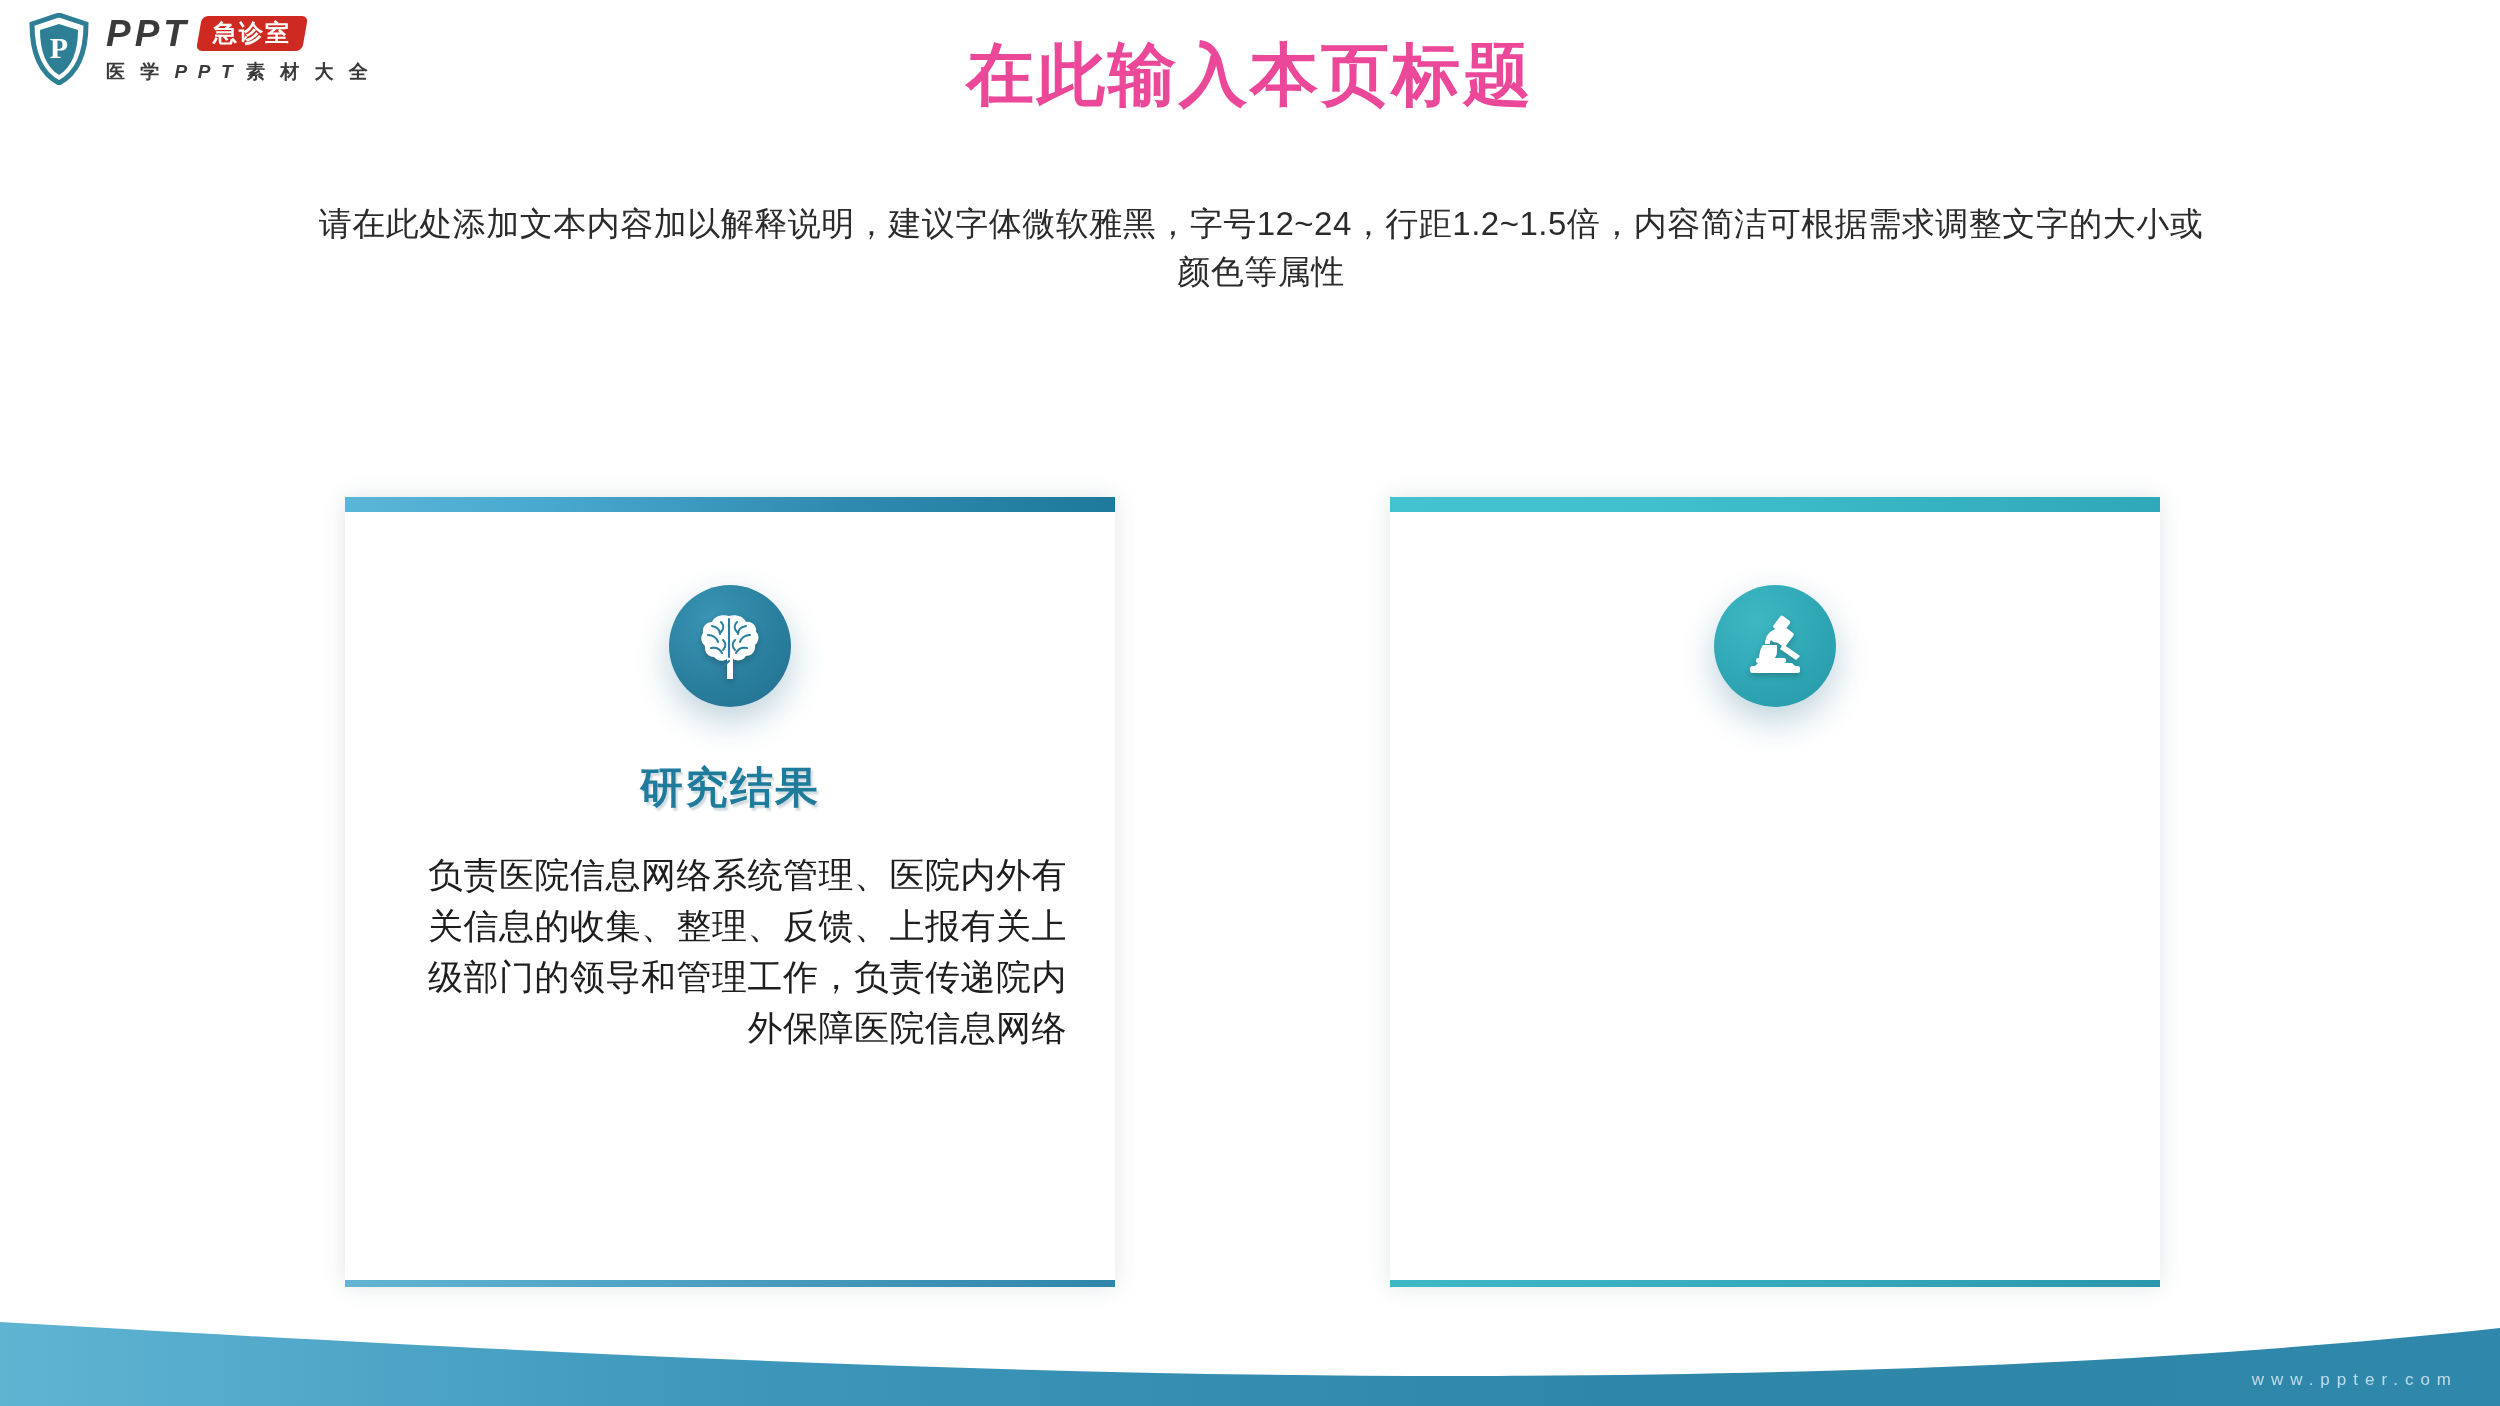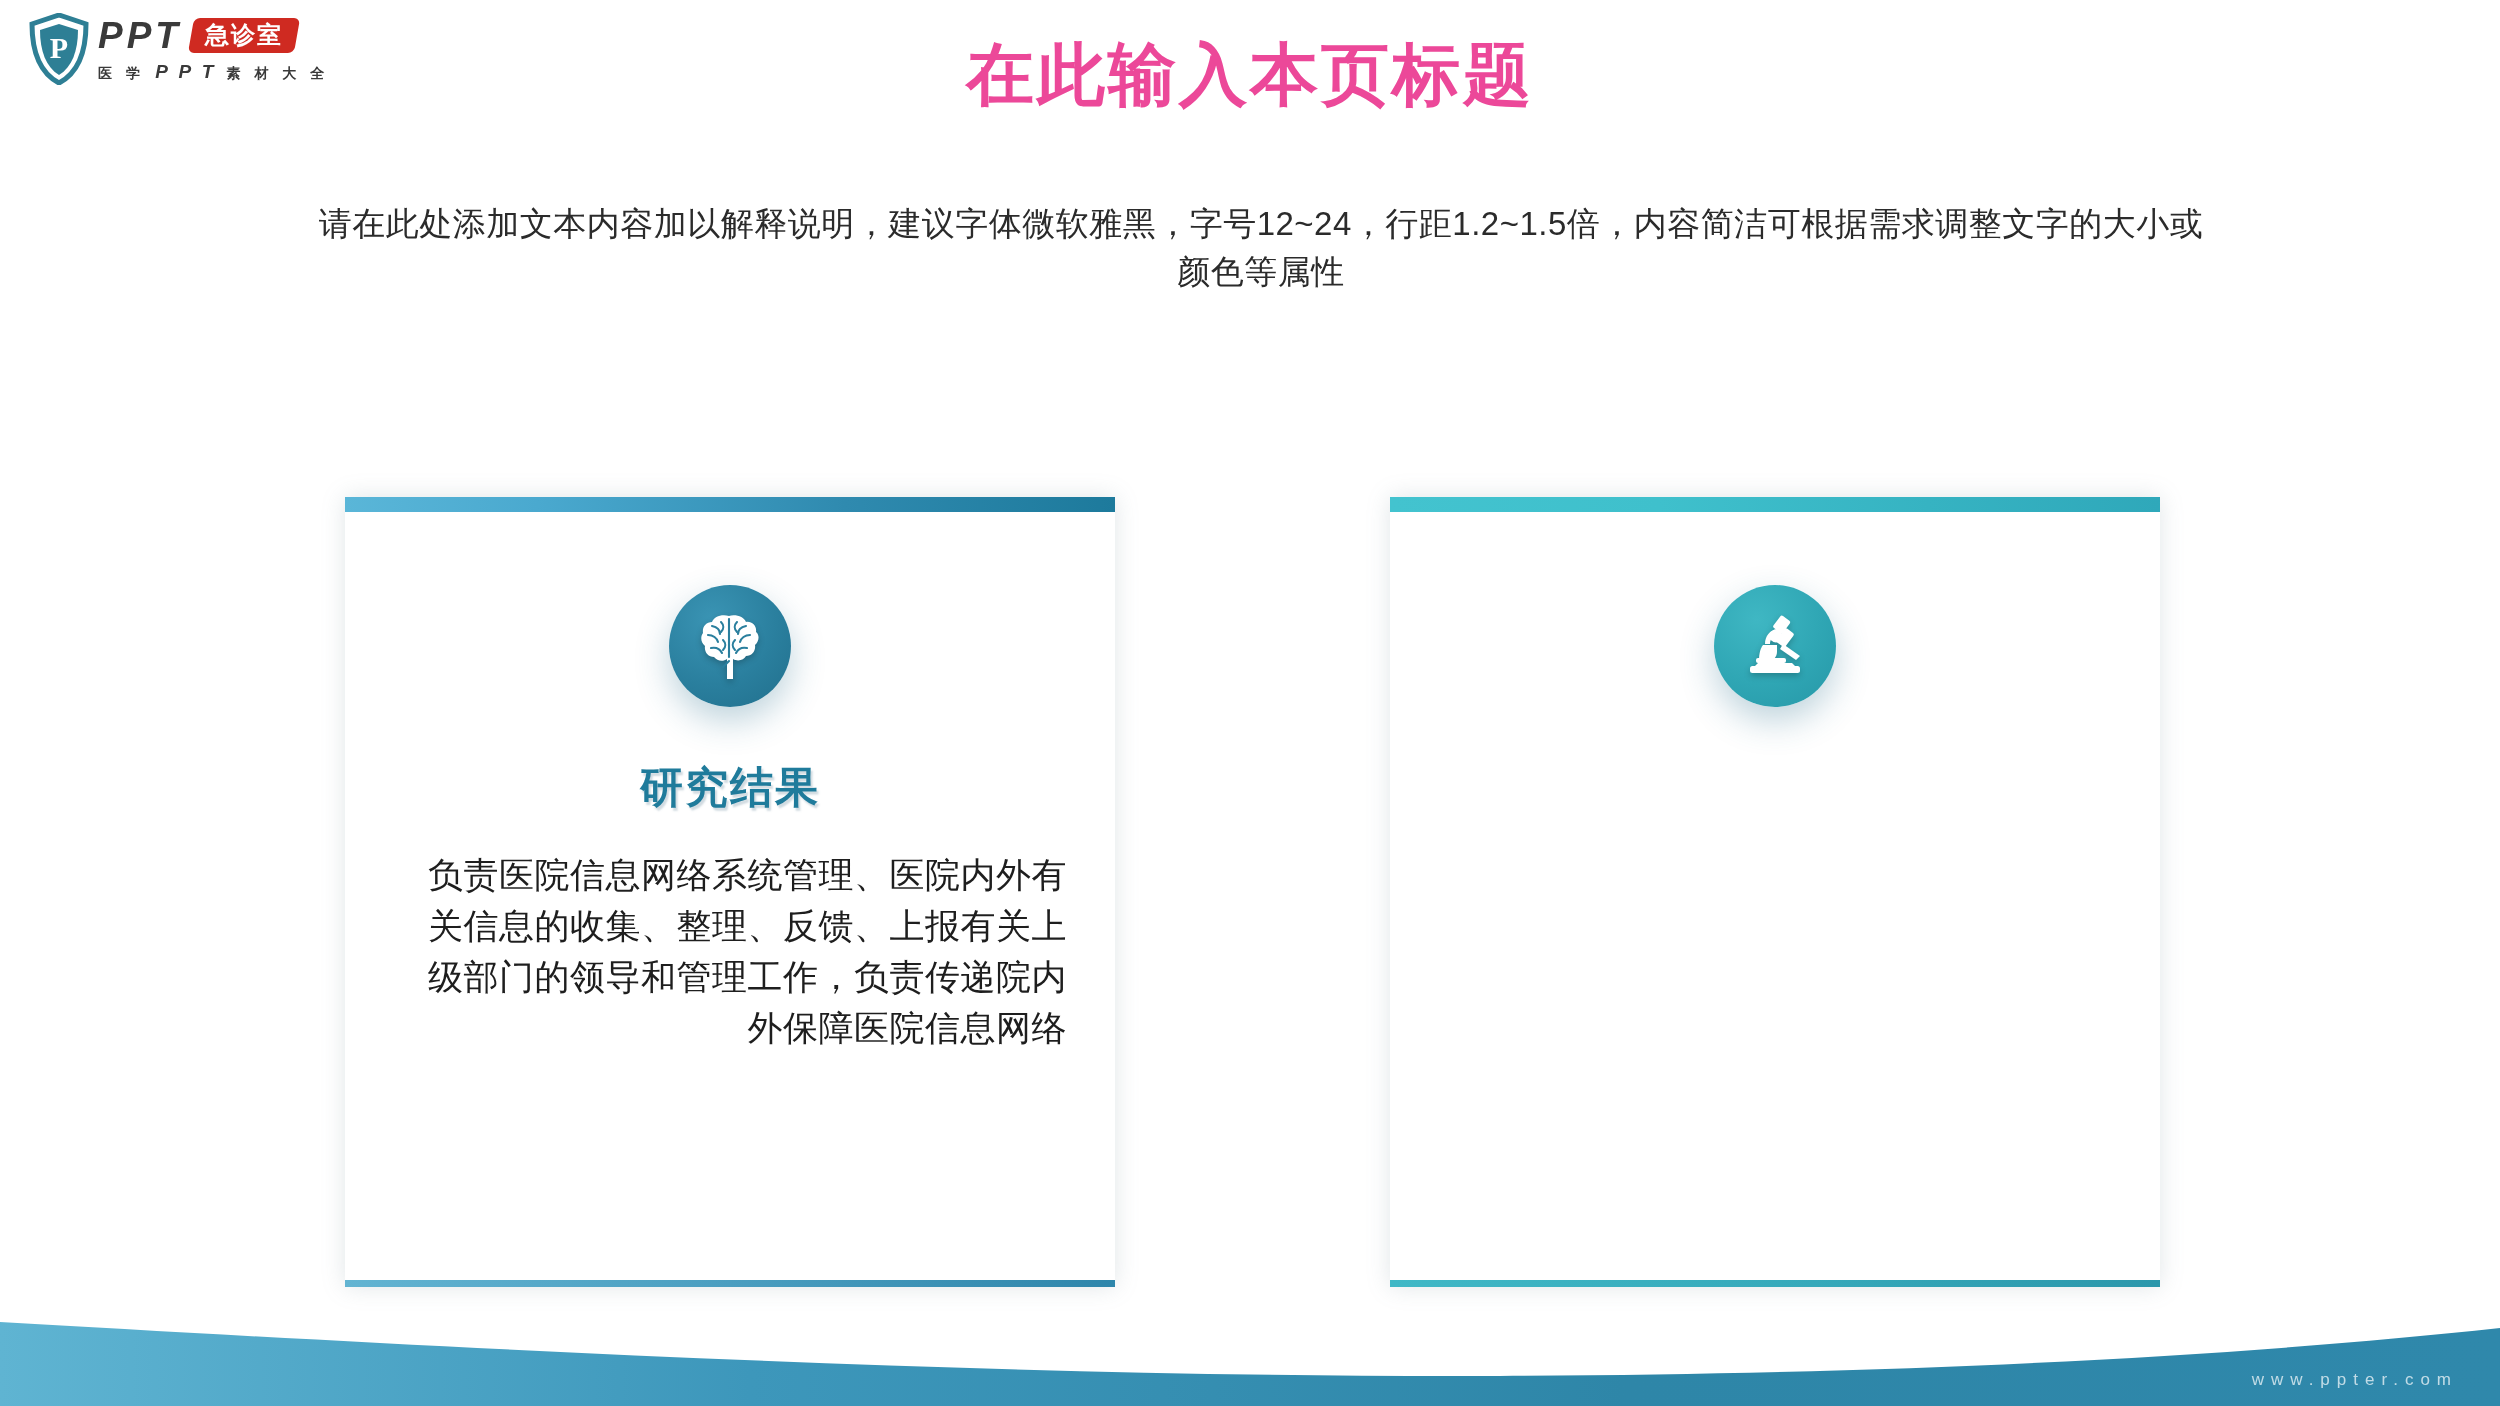--- a/index.html
+++ b/index.html
@@ -26,21 +26,21 @@
     display: flex;
     align-items: center;
   }
   .logo-shield {
     width: 62px;
     height: 72px;
     flex: 0 0 auto;
     position: relative;
   }
   .logo-text {
-    margin-left: 8px;
+    margin-left: 16px;
     display: flex;
     flex-direction: column;
     justify-content: center;
     height: 72px;
   }
   .logo-row1 {
     display: flex;
     align-items: center;
     height: 40px;
   }
@@ -66,21 +66,21 @@
   }
   .logo-badge span { display: inline-block; transform: skewX(10deg); }
   .logo-row2 {
     font-size: 19px;
     font-weight: bold;
     color: #3a3a3a;
     letter-spacing: 5px;
     margin-top: 5px;
     white-space: nowrap;
   }
-  .logo-row2 .cjk { font-size: 14px; text-align: right; }
+  .logo-row2 .cjk { font-size: 19px; text-align: right; }
   .logo-row2 .lat { font-style: italic; letter-spacing: 3px; }
 
   
   .page-title {
     position: absolute;
     left: 0;
     top: 34px;
     width: 2500px;
     text-align: center;
     font-size: 68px;

